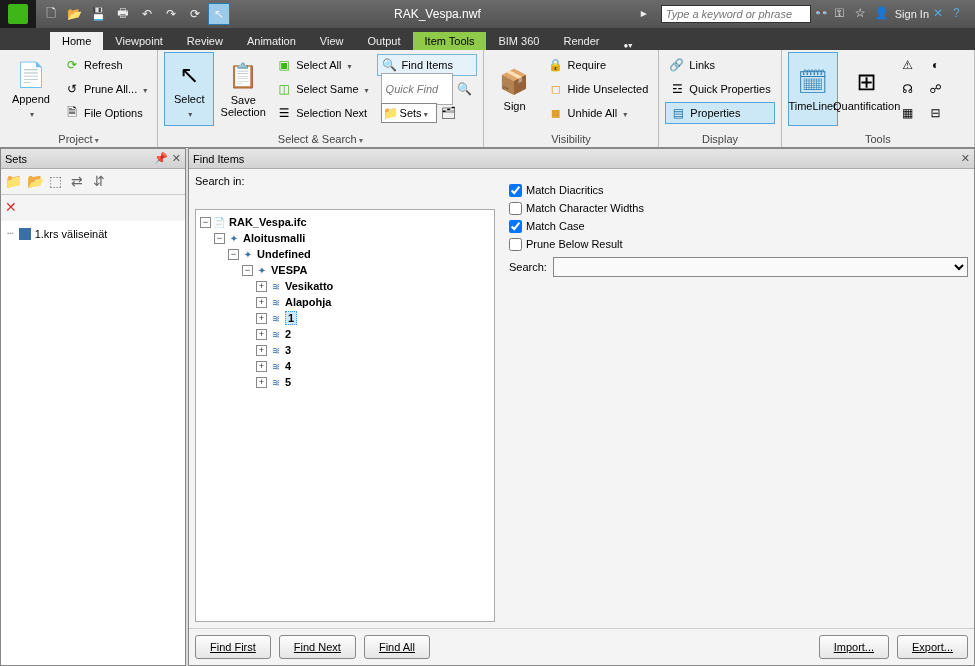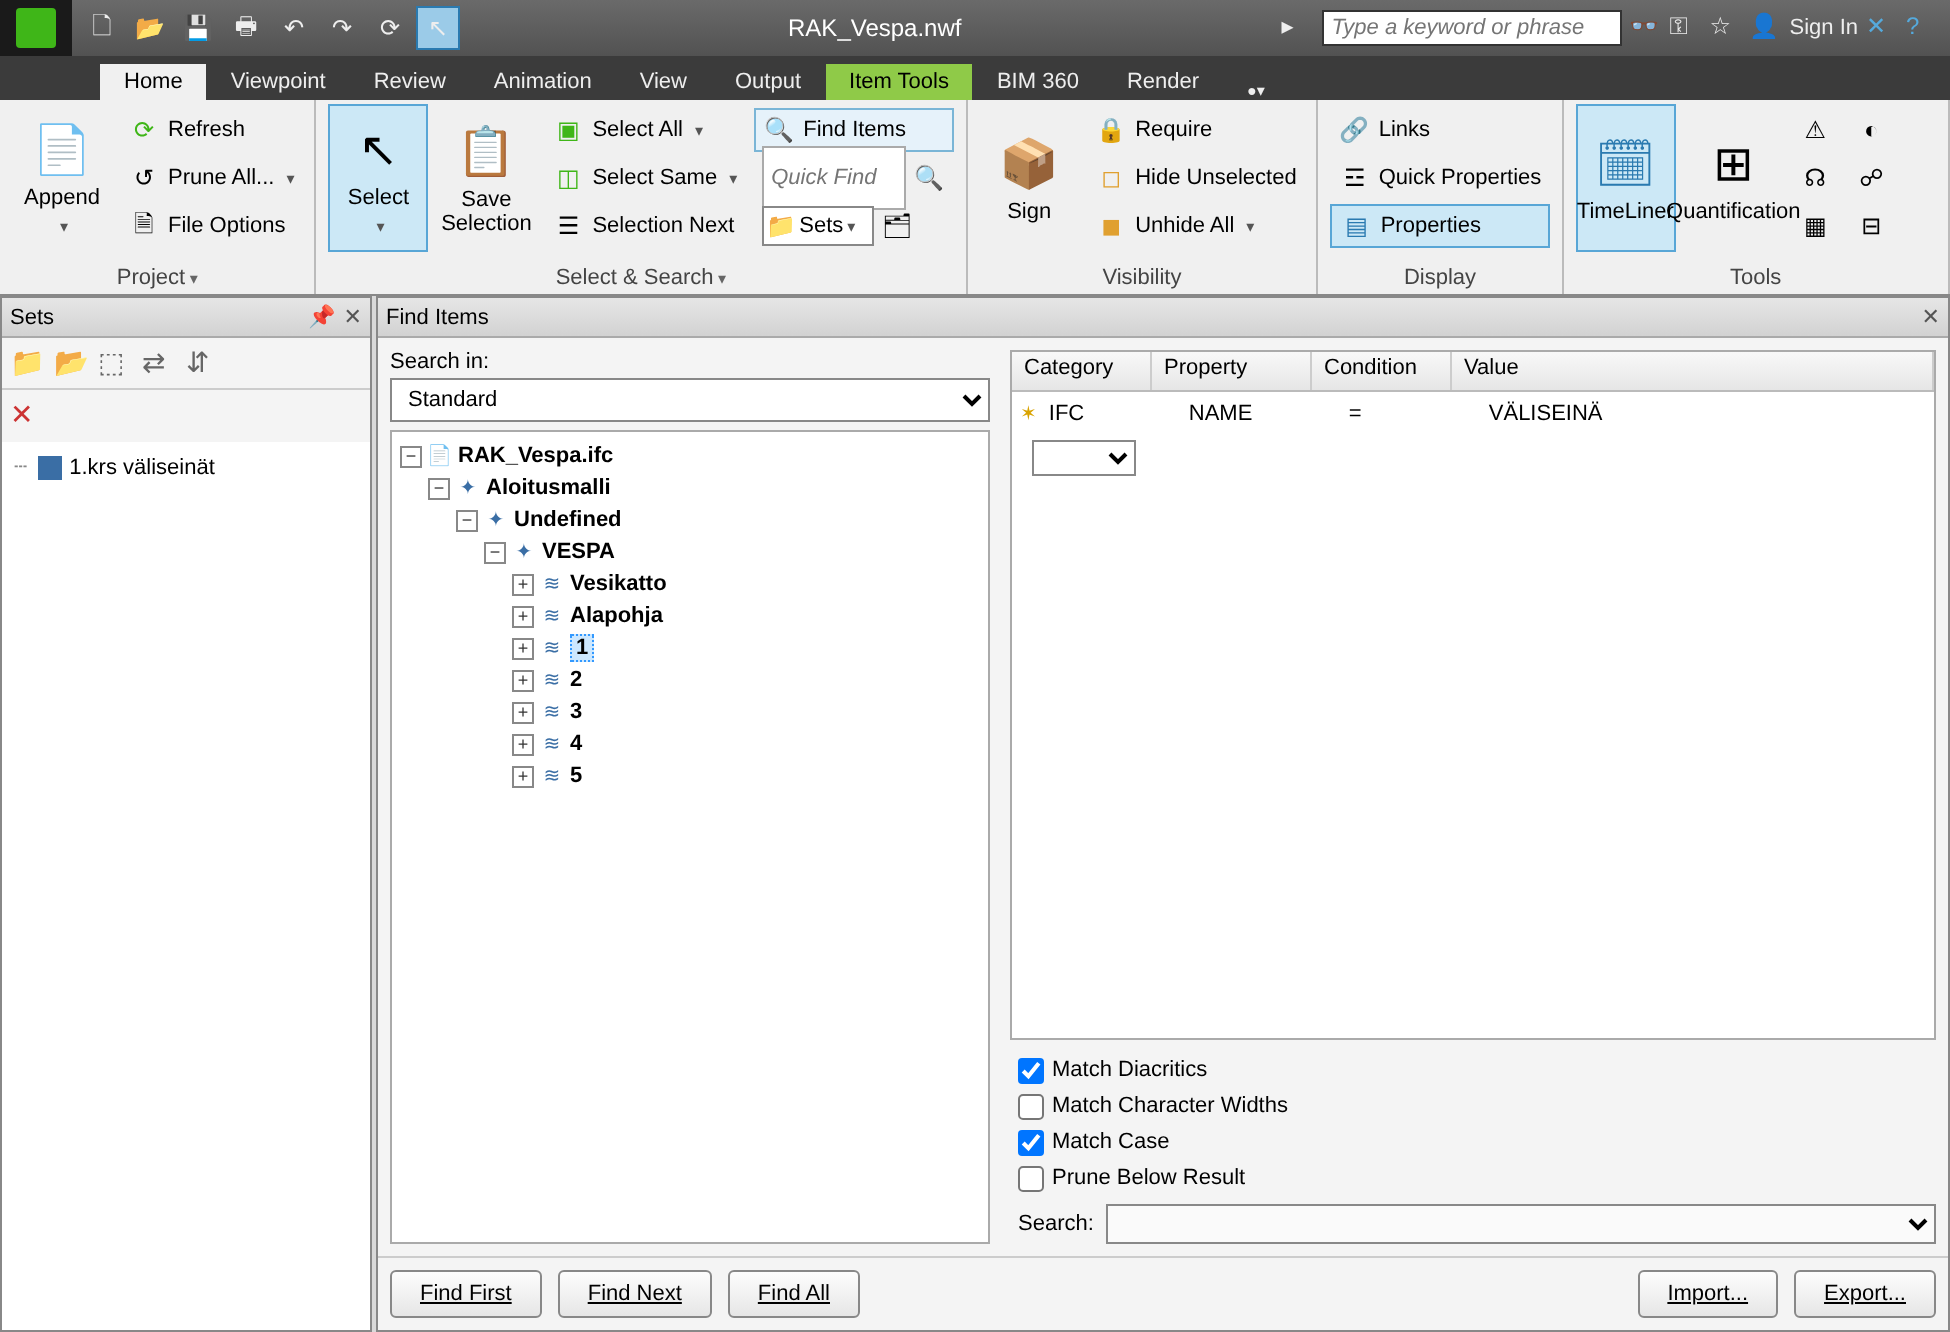--- a/index.html
+++ b/index.html
@@ -54,21 +54,21 @@
 .sets-toolbar .ico { width: 18px; height: 18px; font-size: 14px; color: #666; }
 .sets-tree { flex: 1; background: #fff; padding: 6px; font-size: 11px; }
 .sets-tree .item { display: flex; align-items: center; gap: 4px; }
 .sets-tree .dots { color: #888; letter-spacing: 1px; }
 .sets-tree .cube { width: 12px; height: 12px; display: inline-block; background:#3a6ea5; }
 
 
 .find-panel { flex: 1; background: #f4f4f4; border: 1px solid #888; display: flex; flex-direction: column; margin-left: 2px; }
 .find-body { flex: 1; display: flex; padding: 6px; gap: 10px; }
 .find-left { width: 300px; display: flex; flex-direction: column; }
-.find-left label { font-size: 11px; margin-bottom: 2px; }
+.find-left label { font-size: 11px; margin-bottom: 18px; }
 .find-left select { width: 100%; height: 22px; border: 1px solid #888; font-size: 11px; padding: 0 4px; background: #fff; }
 .tree-view { flex: 1; border: 1px solid #aaa; background: #fff; margin-top: 4px; overflow: auto; padding: 4px; font-size: 11px; }
 .tree-view .node { display: flex; align-items: center; gap: 2px; height: 16px; white-space: nowrap; }
 .tree-view .exp { width: 11px; height: 11px; border: 1px solid #888; font-size: 9px; line-height: 9px; text-align: center; color: #333; }
 .tree-view .ifc-ico { width: 14px; height: 14px; display: inline-flex; align-items: center; justify-content: center; font-size: 10px; }
 .tree-view .lbl { font-weight: bold; }
 .tree-view .sel { background: #cde8ff; border: 1px dotted #3399ff; padding: 0 2px; }
 .ind1 { margin-left: 14px; } .ind2 { margin-left: 28px; } .ind3 { margin-left: 42px; } .ind4 { margin-left: 56px; }
 
 .find-right { flex: 1; display: flex; flex-direction: column; }
@@ -327,23 +327,20 @@
     <div class="panel-header">
       <span class="title">Find Items</span>
       <span class="btns">
           <span>✕</span>
         </span>
     </div>
     <div class="find-body">
 
       <div class="find-left">
         <label>Search in:</label>
-        <select>
-          <option>Standard</option>
-        </select>
         <div class="tree-view">
           <div class="node">
               <span class="exp">−</span>
               <span class="ifc-ico">📄</span>
               <span class="lbl">RAK_Vespa.ifc</span>
             </div>
           <div class="node ind1">
               <span class="exp">−</span>
               <span class="ifc-ico" style="color:#3a6ea5;">✦</span>
               <span class="lbl">Aloitusmalli</span>
@@ -390,38 +387,20 @@
             </div>
           <div class="node ind4">
               <span class="exp">+</span>
               <span class="ifc-ico" style="color:#3a6ea5;">≋</span>
               <span class="lbl">5</span>
             </div>
         </div>
       </div>
 
       <div class="find-right">
-        <div class="cond-table">
-          <div class="hdr">
-            <div class="col-cat">Category</div>
-            <div class="col-prop">Property</div>
-            <div class="col-cond">Condition</div>
-            <div class="col-val">Value</div>
-          </div>
-          <div class="row">
-            <span class="star">✶</span>
-            <div class="col-cat">IFC</div>
-            <div class="col-prop">NAME</div>
-            <div class="col-cond">=</div>
-            <div class="col-val">VÄLISEINÄ</div>
-          </div>
-          <div class="row">
-            <select class="cell-combo"></select>
-          </div>
-        </div>
         <div class="options">
           <label class="chk">
               <input type="checkbox" checked="" style="">
               <span>Match Diacritics</span>
             </label>
           <label class="chk">
               <input type="checkbox" style="">
               <span>Match Character Widths</span>
             </label>
           <label class="chk">

